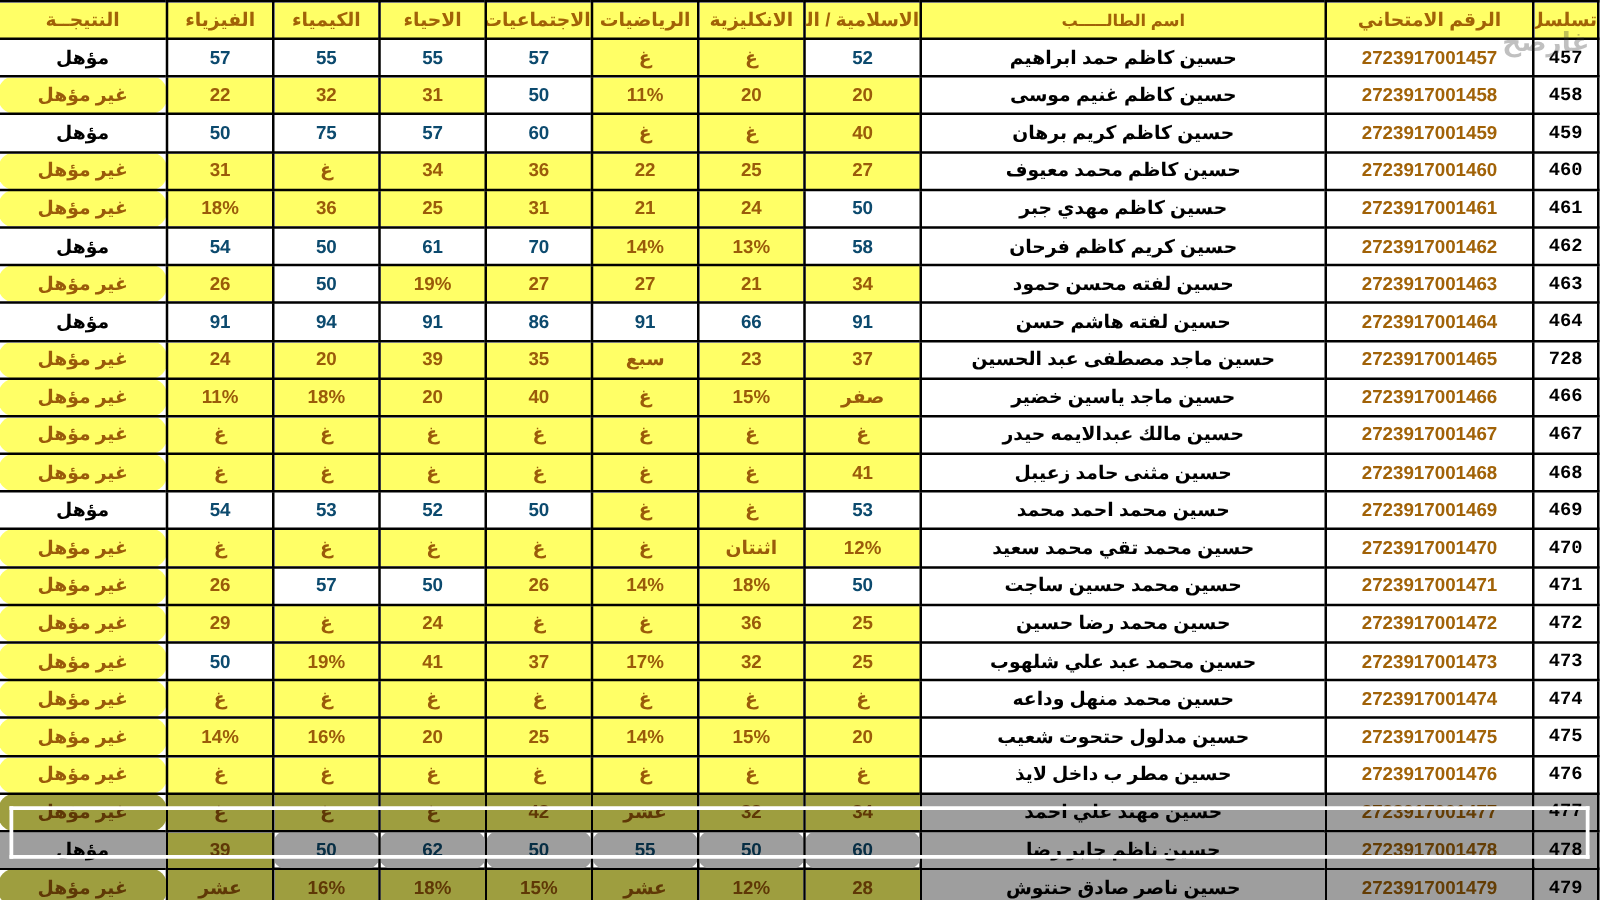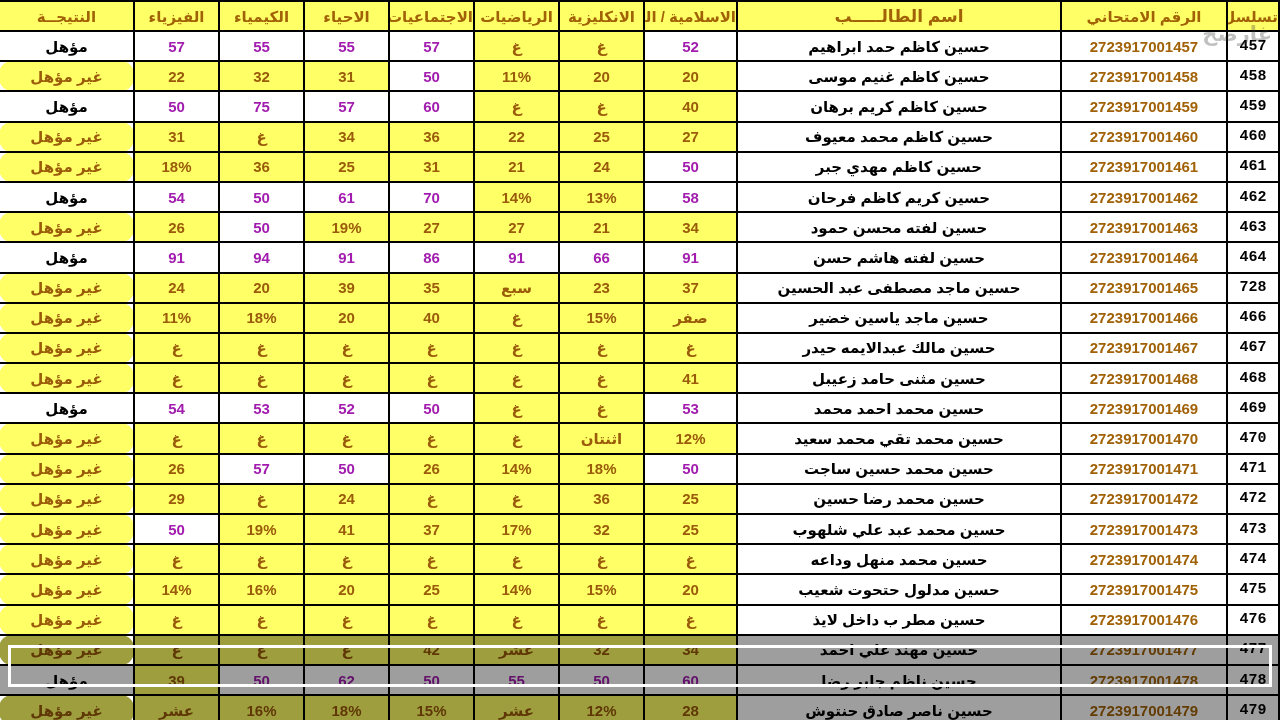--- a/index.html
+++ b/index.html
@@ -55,27 +55,27 @@
   col.c-res    { width: 135px; }
 
   
   thead th {
     background: #ffff66;
     color: #a16207;
     height: 28px;
     font-size: 14px;
     font-weight: bold;
   }
-  thead th.h-name { font-size: 17px; letter-spacing: 0.5px; margin-left: 39px; }
+  thead th.h-name { font-size: 13px; letter-spacing: 0.5px; margin-left: 39px; }
 
   
   tbody tr { height: 28.2px; }
   tbody td { height: 28.2px; }
 
-  td.cell-white { background: #ffffff; color: #a21caf; }
+  td.cell-white { background: #ffffff; color: #0c4a6e; border-radius: 10px; }
   td.cell-yellow { background: #ffff66; color: #9a5b0a; }
 
   td.c-name-cell  { text-align: right; padding-right: 10px; background: #ffffff; color: #000000; font-size: 15px; }
   td.c-exam-cell  { background: #ffffff; color: #a16207; font-size: 16px; }
   td.c-seq-cell   { background: #ffffff; color: #000000; font-size: 15px; font-family: Liberation Mono, monospace; }
 
   td.res-pass { background: #ffffff; color: #000000; }
   td.res-fail { background: #ffff66; color: #9a5b0a; border-radius: 13px; }
 
   

